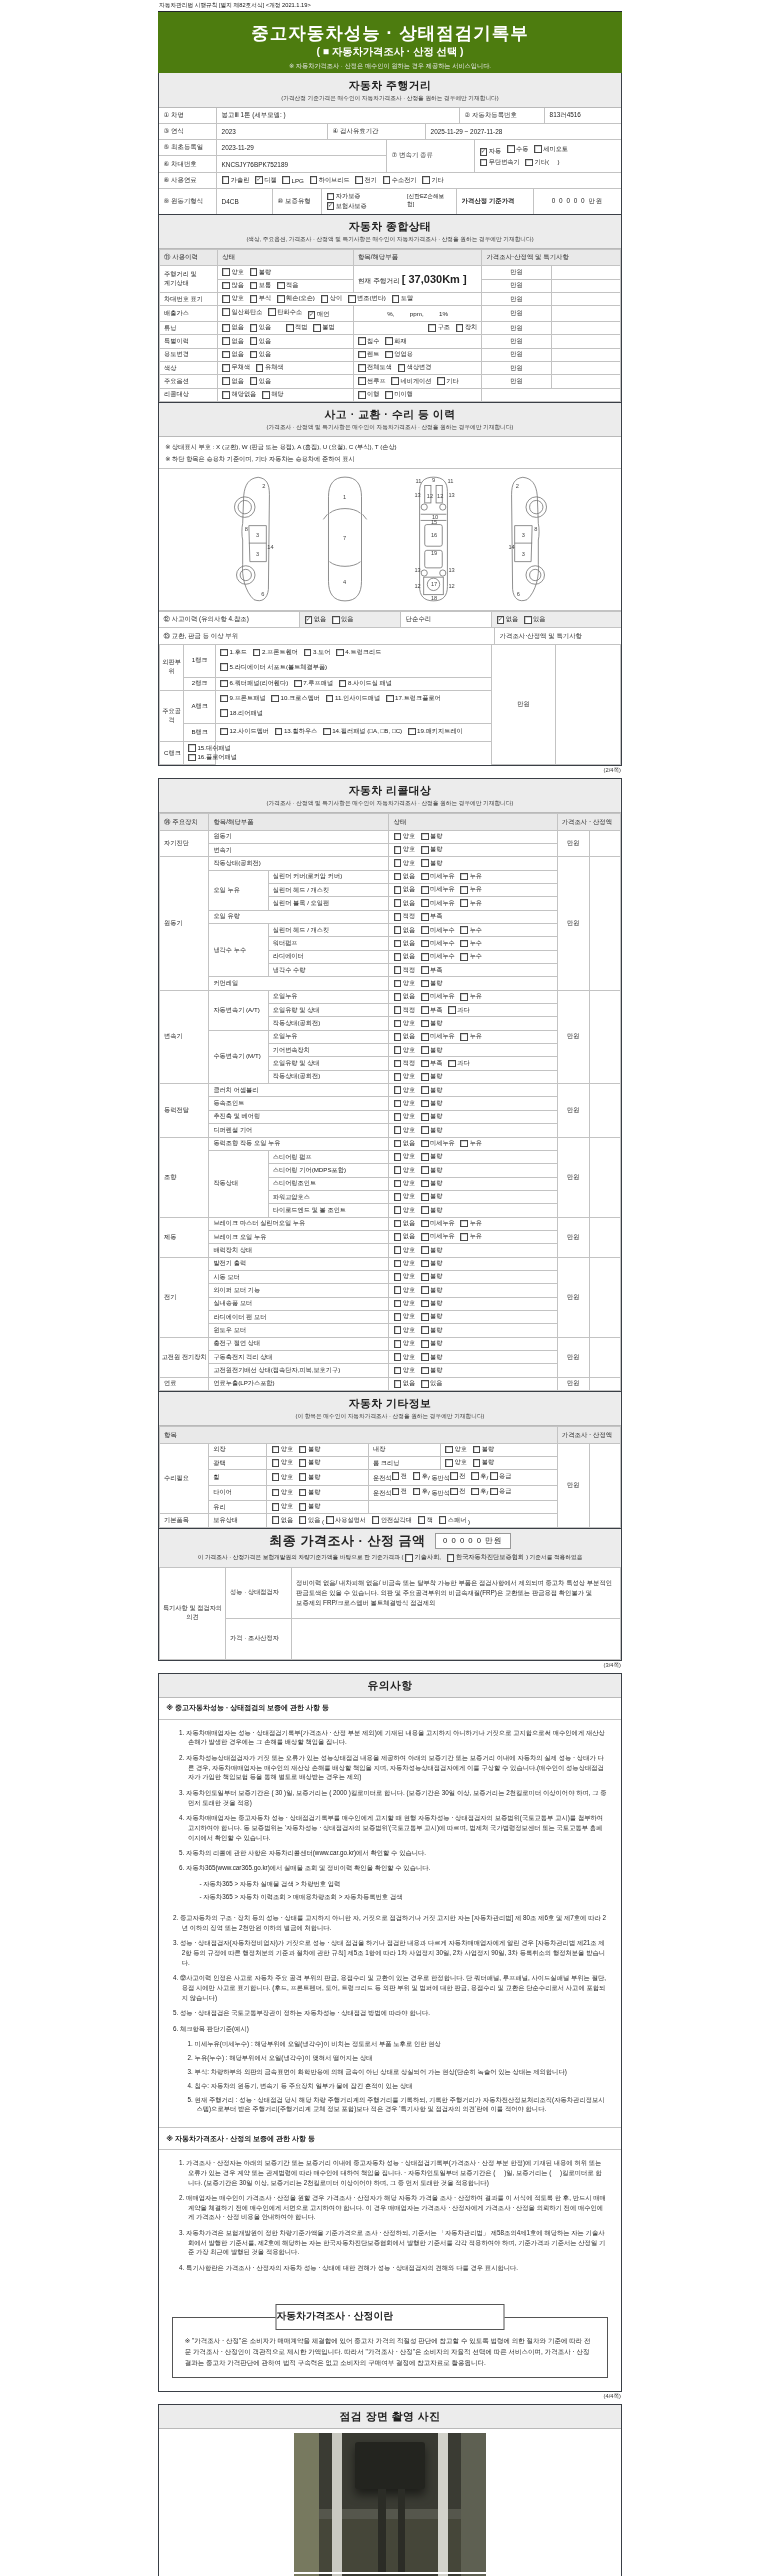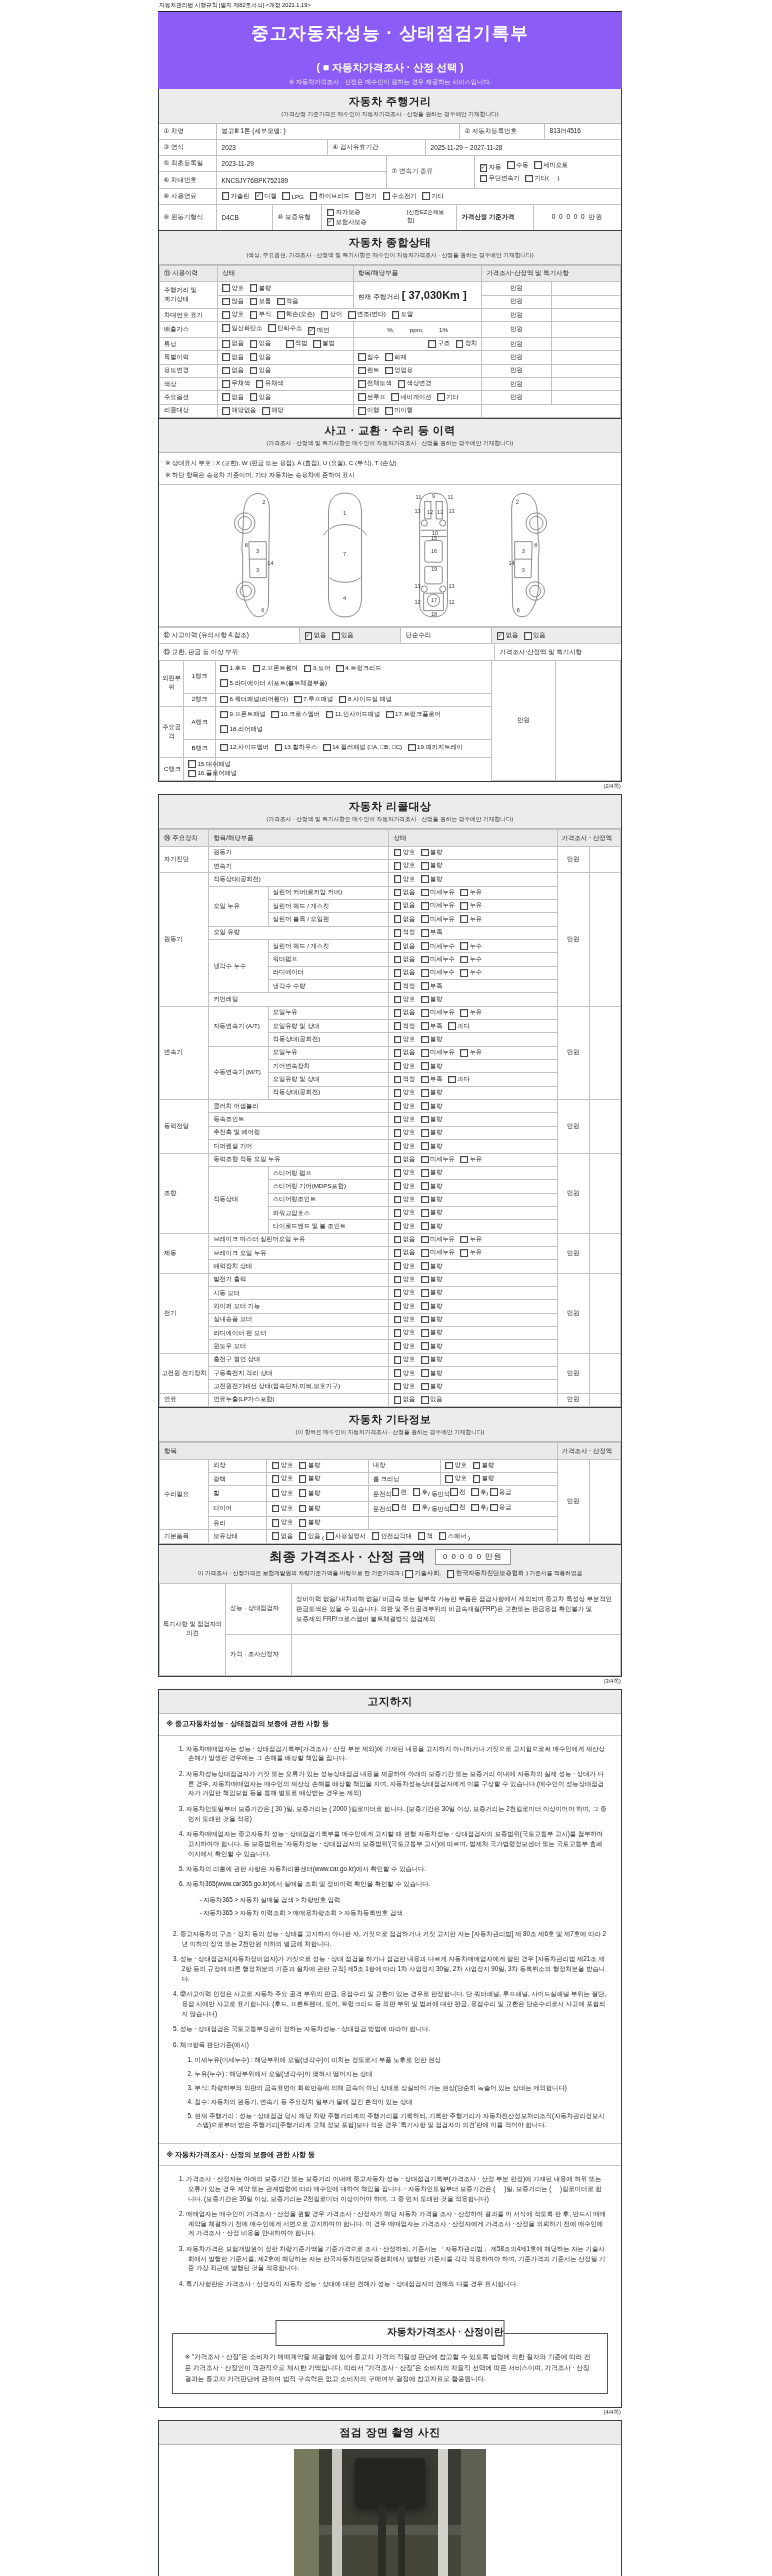--- a/index.html
+++ b/index.html
@@ -1,23 +1,23 @@
 <!DOCTYPE html>
 <html style="font-size:8.2px"><head>
 <meta charset="utf-8">
 <style>
   html,body{margin:0;padding:0;background:#fff;}
   body{width:773px;font-family:"Liberation Sans","DejaVu Sans",sans-serif;color:#222;}
   .canvas{width:773px;min-height:2576px;background:#fff;position:relative;}
   .form-col{width:464px;margin-left:158px;padding-top:1px;}
   .form-ref{font-size:5.7px;color:#111;padding:0.5px 0 1.5px 1px;}
   
-  .band{background:#8b5cf6;color:#fff;text-align:center;padding:9.3px 5.2px 2.1px;border-top:1.5px solid #23262b;}
+  .band{background:#4d7c0f;color:#fff;text-align:center;padding:9.3px 5.2px 2.1px;border-top:1.5px solid #23262b;}
   .band-title{font-size:17.5px;font-weight:bold;letter-spacing:1px;}
-  .band-sub{font-size:10.3px;font-weight:bold;margin-top:16px;}
+  .band-sub{font-size:10.3px;font-weight:bold;margin-top:0;}
   .band-note{font-size:6.2px;margin-top:3.1px;color:#e8e8e8;}
   .band-docno{text-align:left;font-size:7.2px;font-weight:bold;padding:5.2px 0 3.1px 5.2px;}
   
   .page{border:1px solid #3a3f46;border-top:none;background:#fff;}
   .page.topline{border-top:1px solid #3a3f46;}
   .pagemark{text-align:right;font-size:5.7px;color:#333;padding:1px 1px 3.1px 0;}
   .sec-head{background:#ececec;text-align:center;padding:5.2px 3.1px 4.1px;border-bottom:0.5px solid #b9b9b9;}
   .sec-title{font-size:10.8px;font-weight:bold;letter-spacing:0.5px;}
   .sec-sub{font-size:5.7px;margin-top:2.1px;color:#333;}
   
@@ -58,21 +58,21 @@
   .final-value{background:#fff;border:0.5px solid #999;font-size:7.7px;padding:2.1px 7.2px;letter-spacing:1px;}
   .final-note{font-size:5.7px;margin-top:3.1px;display:flex;justify-content:center;align-items:center;flex-wrap:wrap;}
   
   .notice-head{padding:5.2px 7.2px;font-size:7px;font-weight:bold;border-bottom:0.5px solid #c3c3c3;}
   .notice-body{padding:8.2px 13.4px 9.3px;}
   .nlist .li-item{font-size:6.3px;line-height:1.55;margin:0 0 5.7px;padding-left:15.5px;text-indent:-8.8px;}
   .nlist.sub .li-item{padding-left:27px;text-indent:0;margin:0 0 3.6px;}
   .nlist.outer .li-item{padding-left:9.3px;}
   .nlist.checks .li-item{padding-left:24px;margin-bottom:4.1px;}
   .nbox{border:1px solid #555;margin:29px 13.4px 12.4px;padding:17.5px 11.3px 9.3px;position:relative;}
-  .nbox-title{position:absolute;top:-13.4px;left:50%;transform:translateX(-50%);width:227px;background:#fff;border:1px solid #555;text-align:right;font-size:9.8px;font-weight:bold;padding:5.2px 0;}
+  .nbox-title{position:absolute;top:-13.4px;left:50%;transform:translateX(-50%);width:227px;background:#fff;border:1px solid #555;text-align:left;font-size:9.8px;font-weight:bold;padding:5.2px 0;}
   .nbox-text{font-size:6.5px;line-height:1.7;}
   
   .photo-wrap{padding:4.1px 0 3.1px;display:flex;flex-direction:column;align-items:center;gap:2.1px;border-bottom:1px solid #3a3f46;}
   .photo{width:192px;height:139px;position:relative;overflow:hidden;background:
     linear-gradient(90deg,#77795f 0 13%,transparent 13% 87%,#5e6052 87%),
     linear-gradient(90deg,transparent 20%,#c9c9c1 20% 25%,transparent 25% 75%,#d2d2ca 75% 80%,transparent 80%),
     linear-gradient(#3a3b33 0 55%,#55564c 55% 62%,#454639 62%);}
   .photo .mass{position:absolute;left:32%;right:32%;top:6%;height:34%;background:#23241f;border-radius:3.1px;box-shadow:0 5.2px 9.3px rgba(0,0,0,.5);}
   .photo .rail{position:absolute;left:44%;width:4%;top:40%;bottom:0;background:#2b2c26;}
   .photo .rail.r2{left:54%;}
@@ -1343,21 +1343,21 @@
           <td>가격 · 조사산정자</td>
           <td style="height:37px"></td>
         </tr>
       </tbody>
     </table>
   </section>
   <div class="pagemark">(3/4쪽)</div>
 
   <section class="page topline">
     <header class="sec-head">
-      <div class="sec-title">고지하지</div>
+      <div class="sec-title">유의사항</div>
     </header>
     <div class="notice-head">※ 중고자동차성능 · 상태점검의 보증에 관한 사항 등</div>
     <div class="notice-body">
       <div class="nlist">
             <div class="li-item">1. 자동차매매업자는 성능 · 상태점검기록부(가격조사 · 산정 부분 제외)에 기재된 내용을 고지하지 아니하거나 거짓으로 고지함으로써 매수인에게 재산상 손해가 발생한 경우에는 그 손해를 배상할 책임을 집니다.</div>
             <div class="li-item">2. 자동차성능상태점검자가 거짓 또는 오류가 있는 성능상태점검 내용을 제공하여 아래의 보증기간 또는 보증거리 이내에 자동차의 실제 성능 · 상태가 다른 경우, 자동차매매업자는 매수인의 재산상 손해를 배상할 책임을 지며, 자동차성능상태점검자에게 이를 구상할 수 있습니다.(매수인이 성능상태점검자가 가입한 책임보험 등을 통해 별도로 배상받는 경우는 제외)</div>
             <div class="li-item">3. 자동차인도일부터 보증기간은 ( 30 )일, 보증거리는 ( 2000 )킬로미터로 합니다. (보증기간은 30일 이상, 보증거리는 2천킬로미터 이상이어야 하며, 그 중 먼저 도래한 것을 적용)</div>
             <div class="li-item">4. 자동차매매업자는 중고자동차 성능 · 상태점검기록부를 매수인에게 고지할 때 현행 자동차성능 · 상태점검자의 보증범위(국토교통부 고시)를 첨부하여 고지하여야 합니다. 동 보증범위는 '자동차성능 · 상태점검자의 보증범위'(국토교통부 고시)에 따르며, 법제처 국가법령정보센터 또는 국토교통부 홈페이지에서 확인할 수 있습니다.</div>
             <div class="li-item">5. 자동차의 리콜에 관한 사항은 자동차리콜센터(www.car.go.kr)에서 확인할 수 있습니다.</div>
             <div class="li-item">6. 자동차365(www.car365.go.kr)에서 실매물 조회 및 정비이력 확인을 확인할 수 있습니다.</div>

